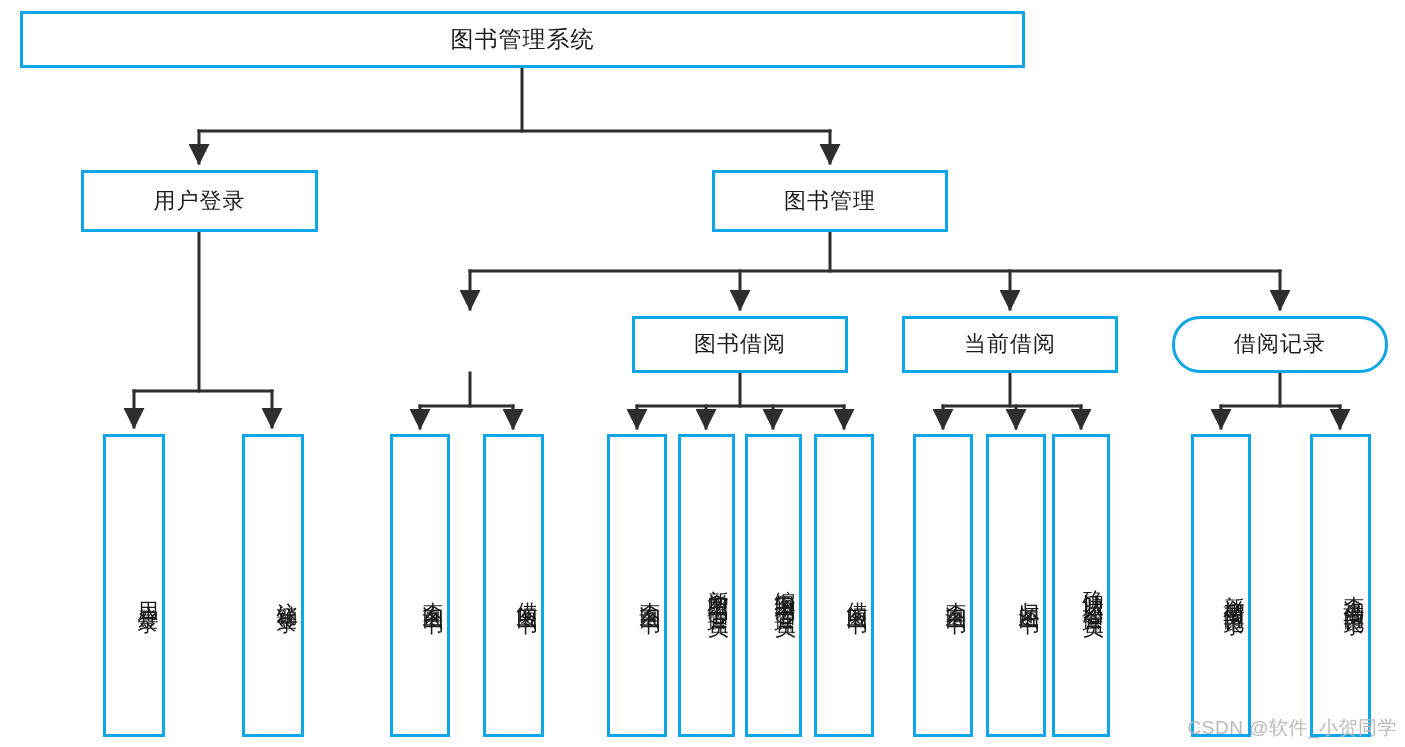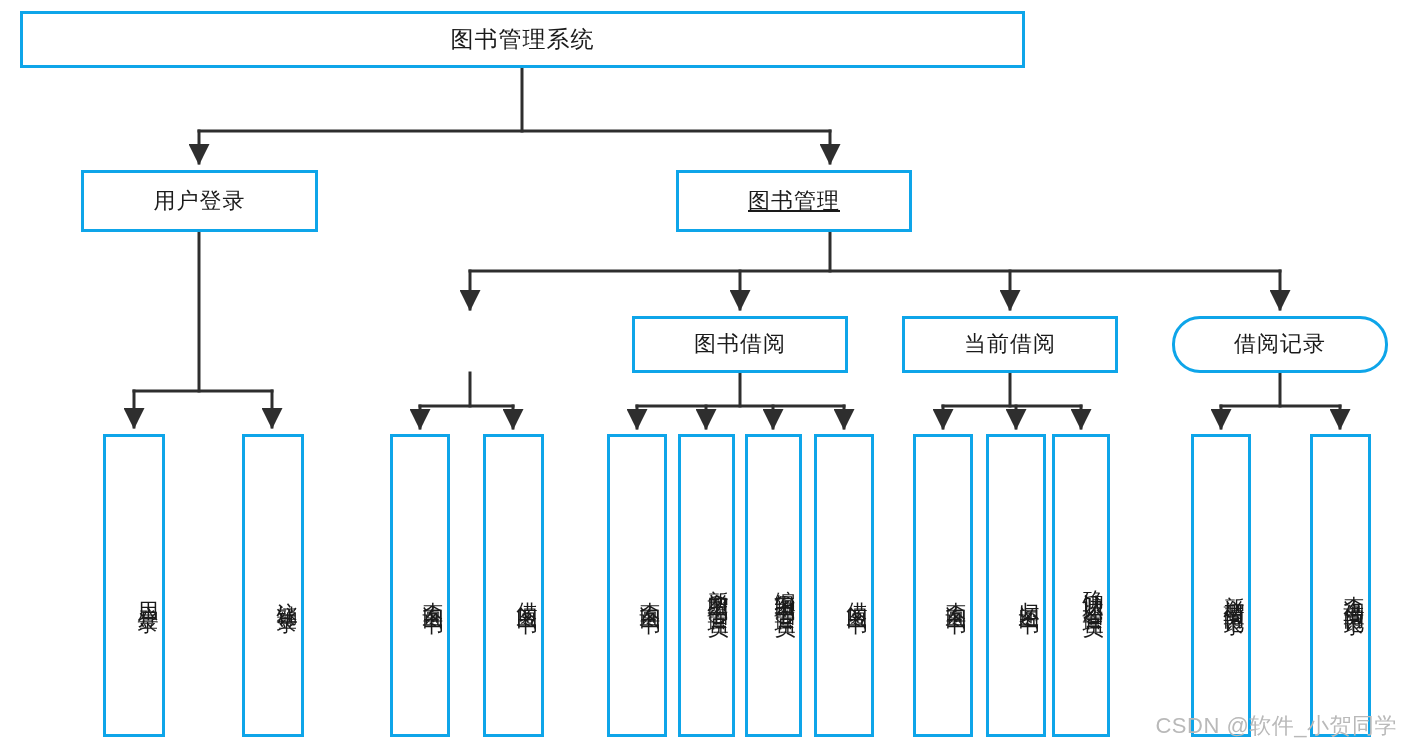--- a/index.html
+++ b/index.html
@@ -60,21 +60,21 @@
     display: block;
     white-space: pre-line;
   }
   .node.v .txt {
     white-space: nowrap;
   }
   #watermark {
     position: absolute;
     right: 8px;
     bottom: 6px;
-    font-size: 22px;
+    font-size: 19px;
     color: #b9b9b9;
     letter-spacing: 0.5px;
     user-select: none;
   }
 </style>
 </head>
 <body>
 
 <div id="canvas">
 
@@ -129,21 +129,21 @@
   </svg>
 
   <div class="node h root" style="left:20px; top:11px; width:1005px; height:57px;">
     <span class="txt">图书管理系统</span>
   </div>
 
   <div class="node h" style="left:81px; top:170px; width:237px; height:62px;">
     <span class="txt">用户登录</span>
   </div>
 
-  <div class="node h" style="left:676px; top:170px; width:236px; height:62px;text-decoration:underline;">
+  <div class="node h" style="left:712px; top:170px; width:236px; height:62px;">
     <span class="txt">图书管理</span>
   </div>
 
 
   <div class="node h" style="left:632px; top:316px; width:216px; height:57px;">
     <span class="txt">图书借阅</span>
   </div>
 
   <div class="node h" style="left:902px; top:316px; width:216px; height:57px;">
     <span class="txt">当前借阅</span>

